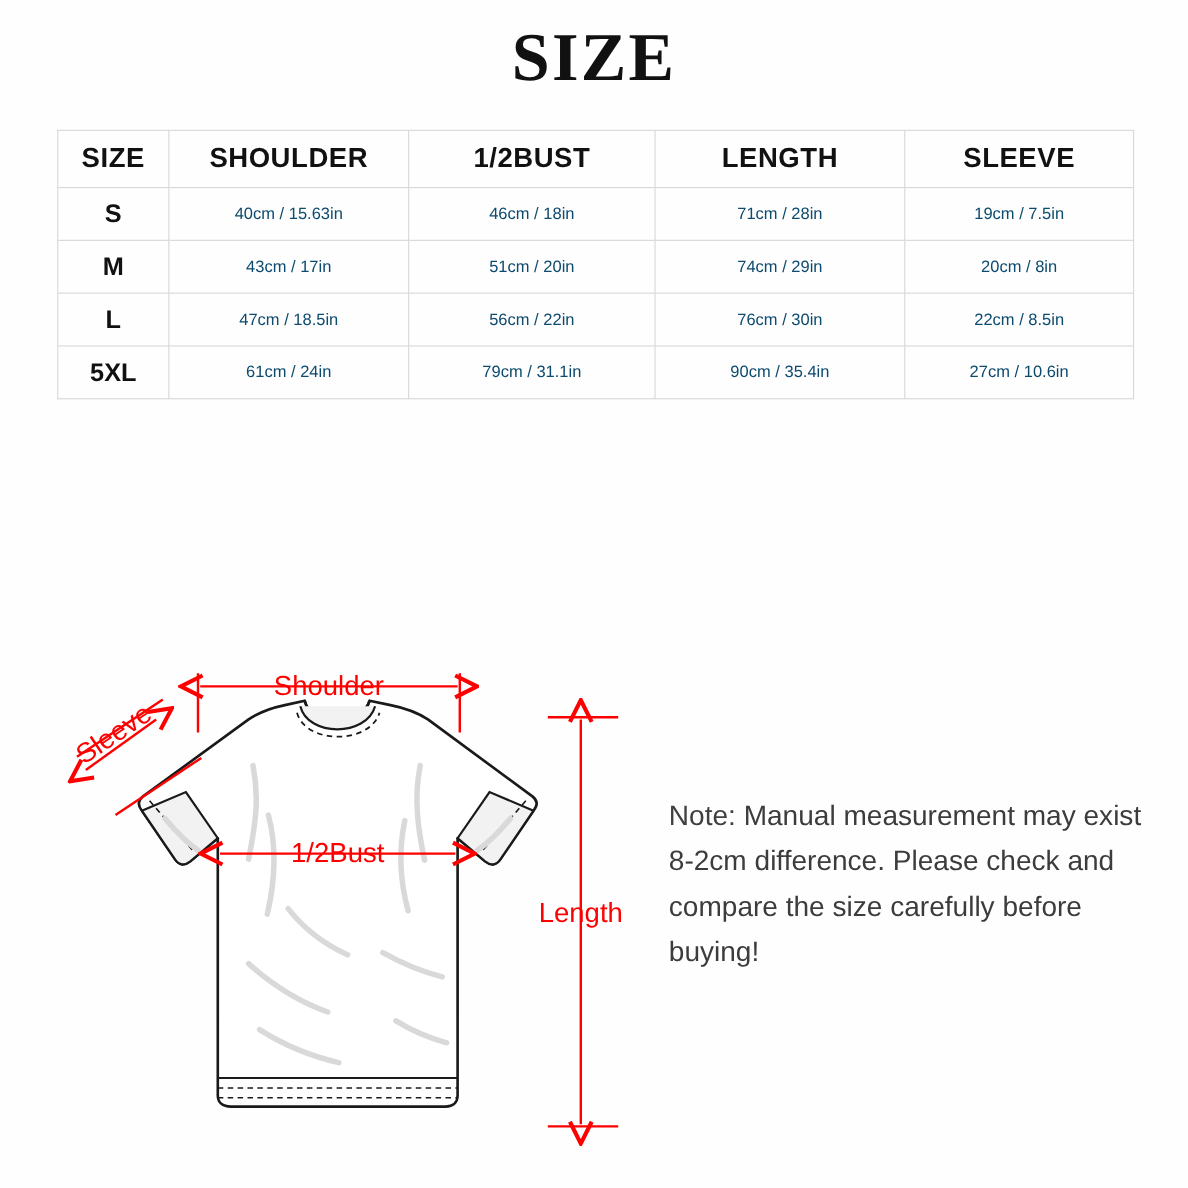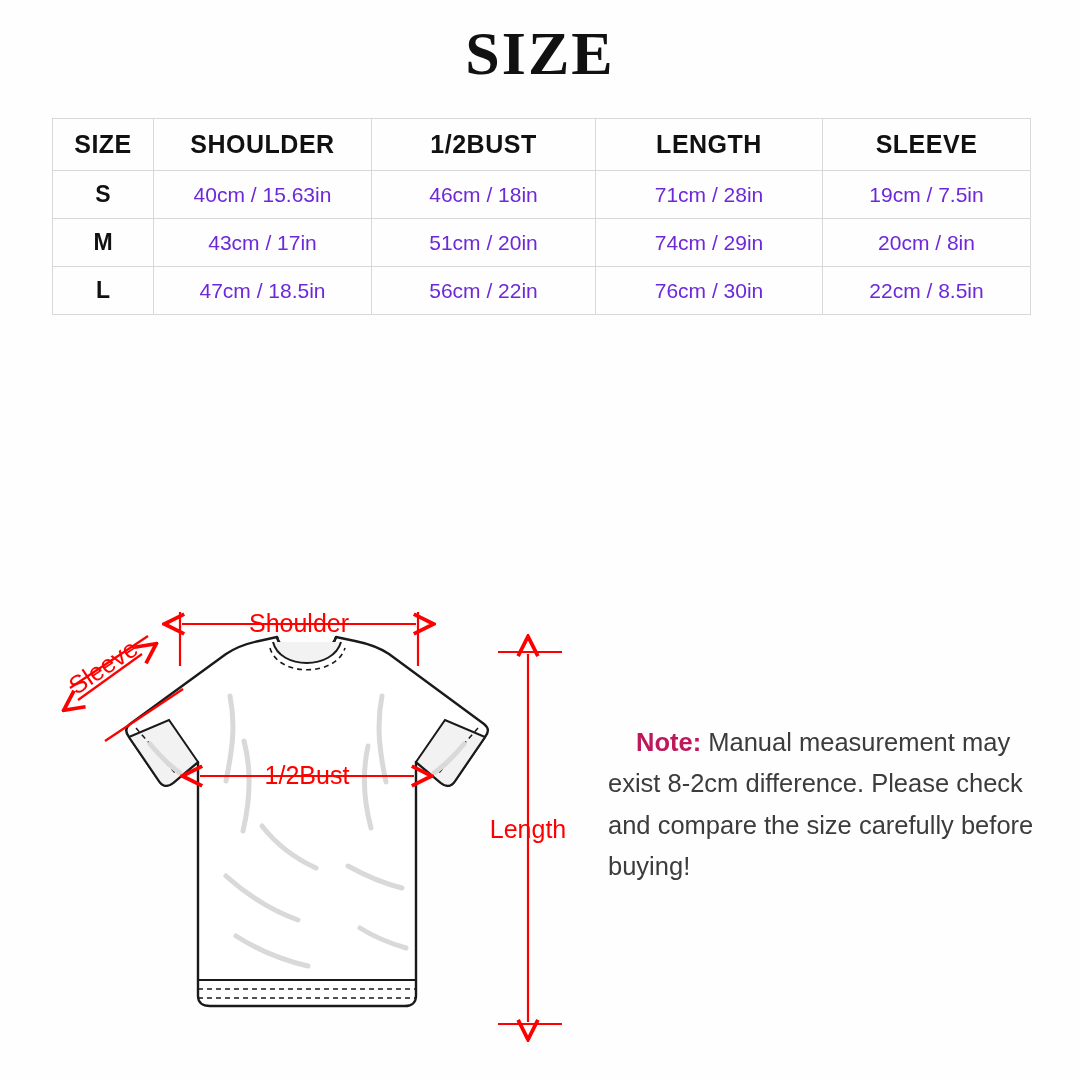--- a/index.html
+++ b/index.html
@@ -51,22 +51,22 @@
     padding: 0 2px;
   }
   .size-table thead th {
     font-size: 25px;
     font-weight: 700;
     color: #111;
     letter-spacing: 0.5px;
     height: 52px;
   }
   .size-table tbody td {
-    font-size: 21px;
-    color: #6d28d9;
+    font-size: 15px;
+    color: #0c4a6e;
     font-weight: 400;
   }
   .size-table tbody td.sizecol {
     font-size: 23px;
     font-weight: 700;
     color: #111;
   }
   col.c0 { width: 101px; }
   col.c1 { width: 218px; }
   col.c2 { width: 224px; }
@@ -88,23 +88,22 @@
     position: absolute;
     left: 608px;
     top: 722px;
     width: 432px;
     font-size: 25.5px;
     line-height: 1.62;
     color: #3c3c3c;
     font-weight: 400;
   }
   .note .note-label {
-    font-weight: 700;
-    color: #be185d;
-    margin-left: 28px;
+    font-weight: 400;
+    color: #404040;
   }
 </style>
 </head>
 <body>
 
 <div id="page">
 
   <div class="title">SIZE</div>
 
   <table class="size-table">
@@ -138,20 +137,27 @@
         <td>51cm / 20in</td>
         <td>74cm / 29in</td>
         <td>20cm / 8in</td>
       </tr>
       <tr>
         <td class="sizecol">L</td>
         <td>47cm / 18.5in</td>
         <td>56cm / 22in</td>
         <td>76cm / 30in</td>
         <td>22cm / 8.5in</td>
+      </tr>
+      <tr>
+        <td class="sizecol">5XL</td>
+        <td>61cm / 24in</td>
+        <td>79cm / 31.1in</td>
+        <td>90cm / 35.4in</td>
+        <td>27cm / 10.6in</td>
       </tr>
     </tbody>
   </table>
 
   <div class="diagram">
     <svg width="560" height="490" viewBox="0 0 560 490" xmlns="http://www.w3.org/2000/svg">
       <defs>
         <marker id="arrL" markerWidth="11" markerHeight="11" refX="9" refY="5.5" orient="auto">
           <path d="M10,1 L1,5.5 L10,10" fill="none" stroke="#ff0000" stroke-width="1.7"></path>
         </marker>

